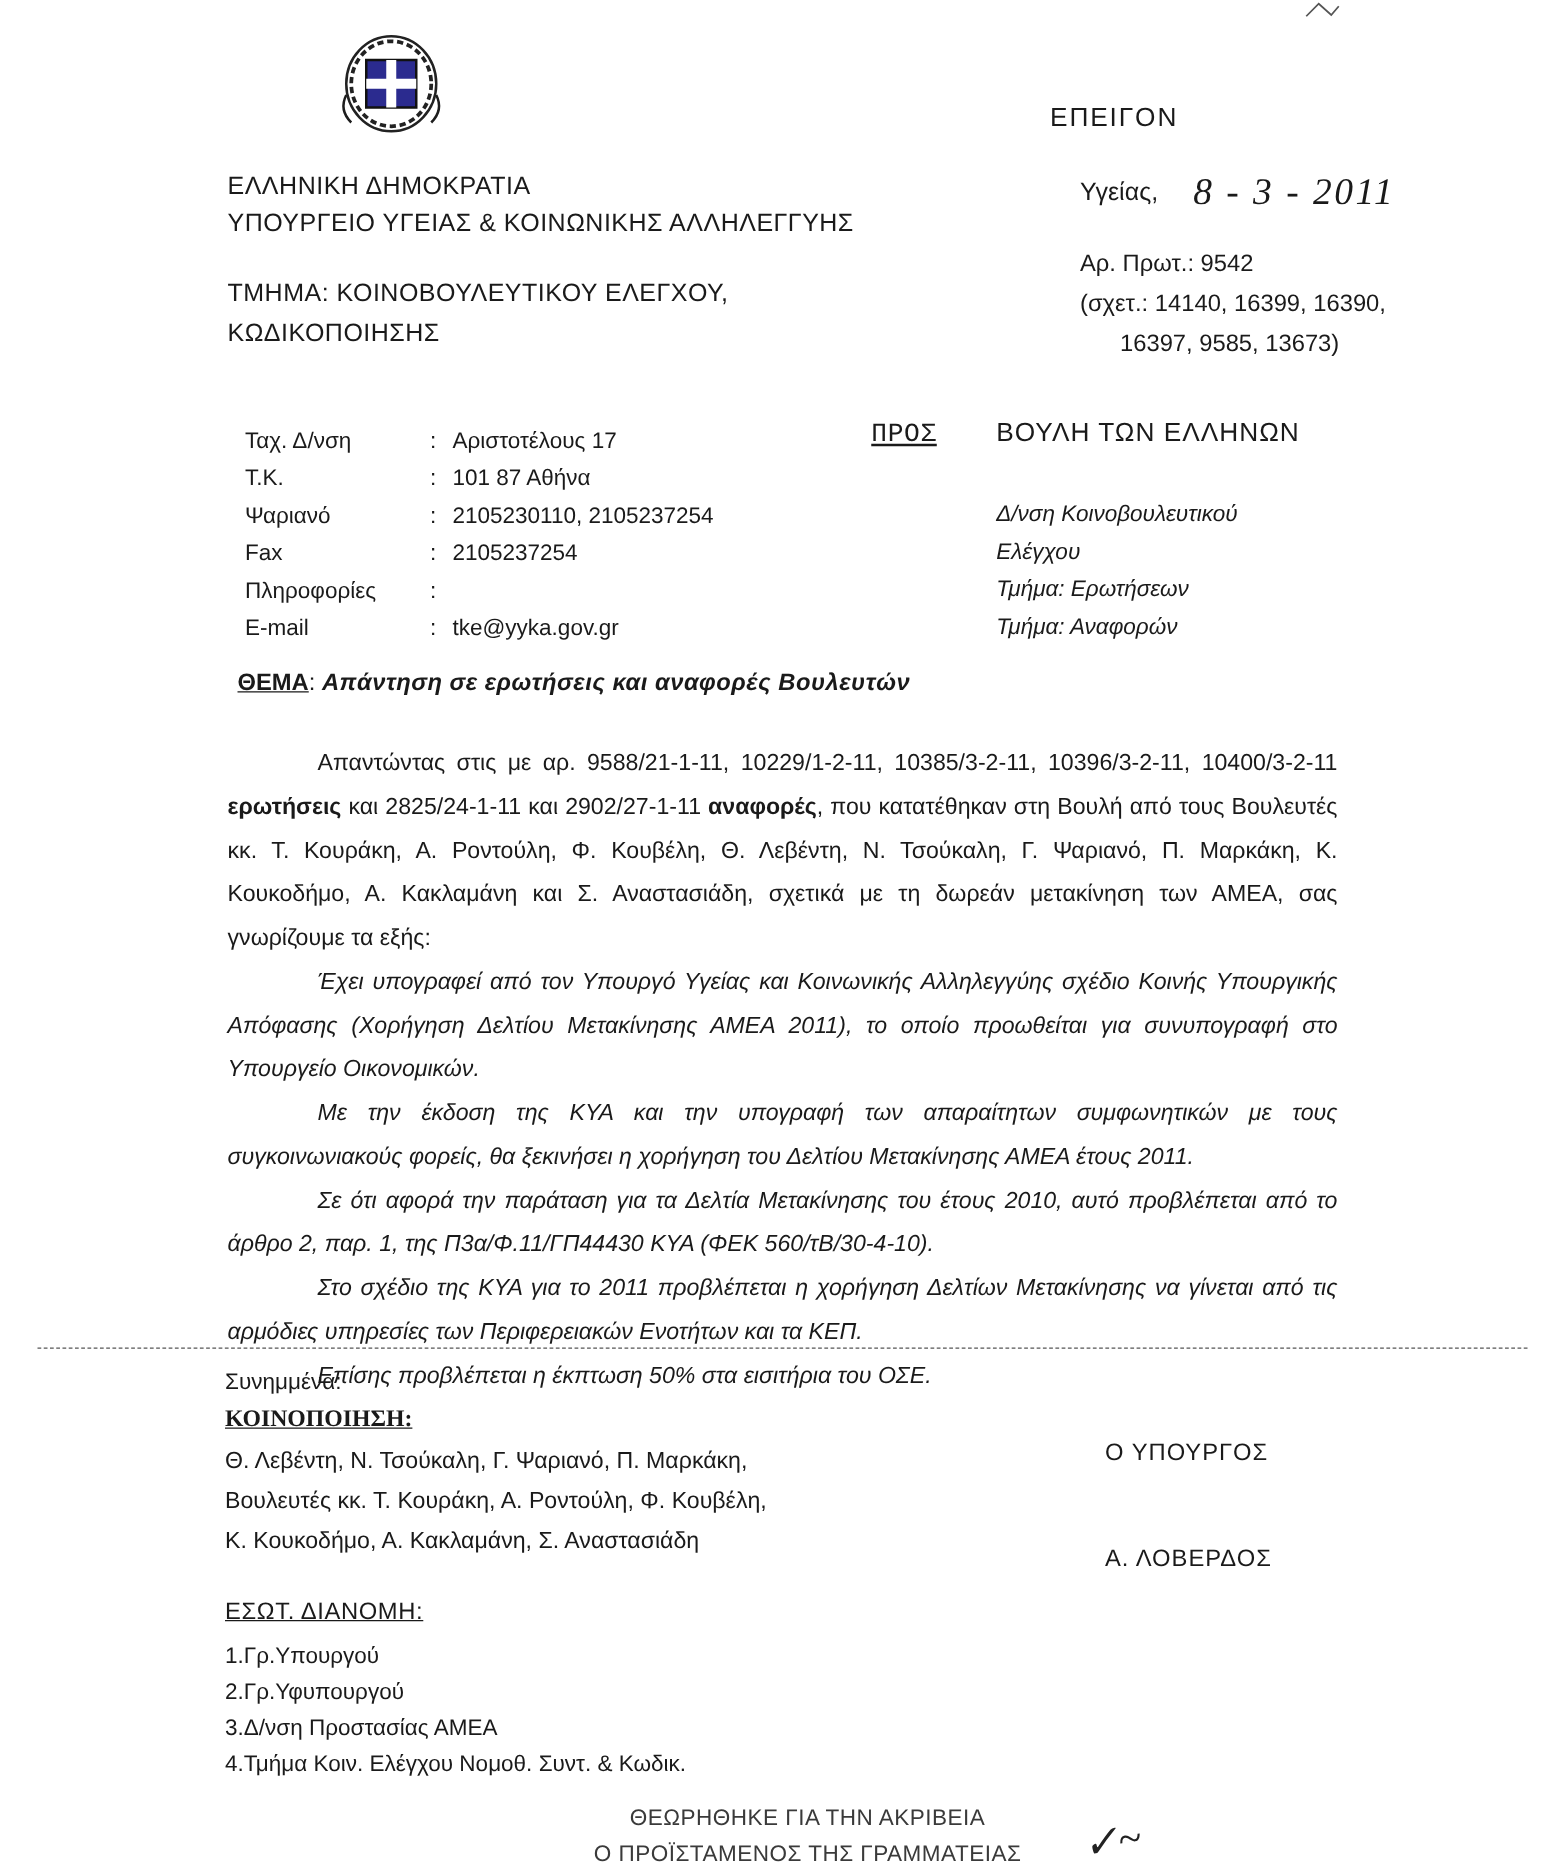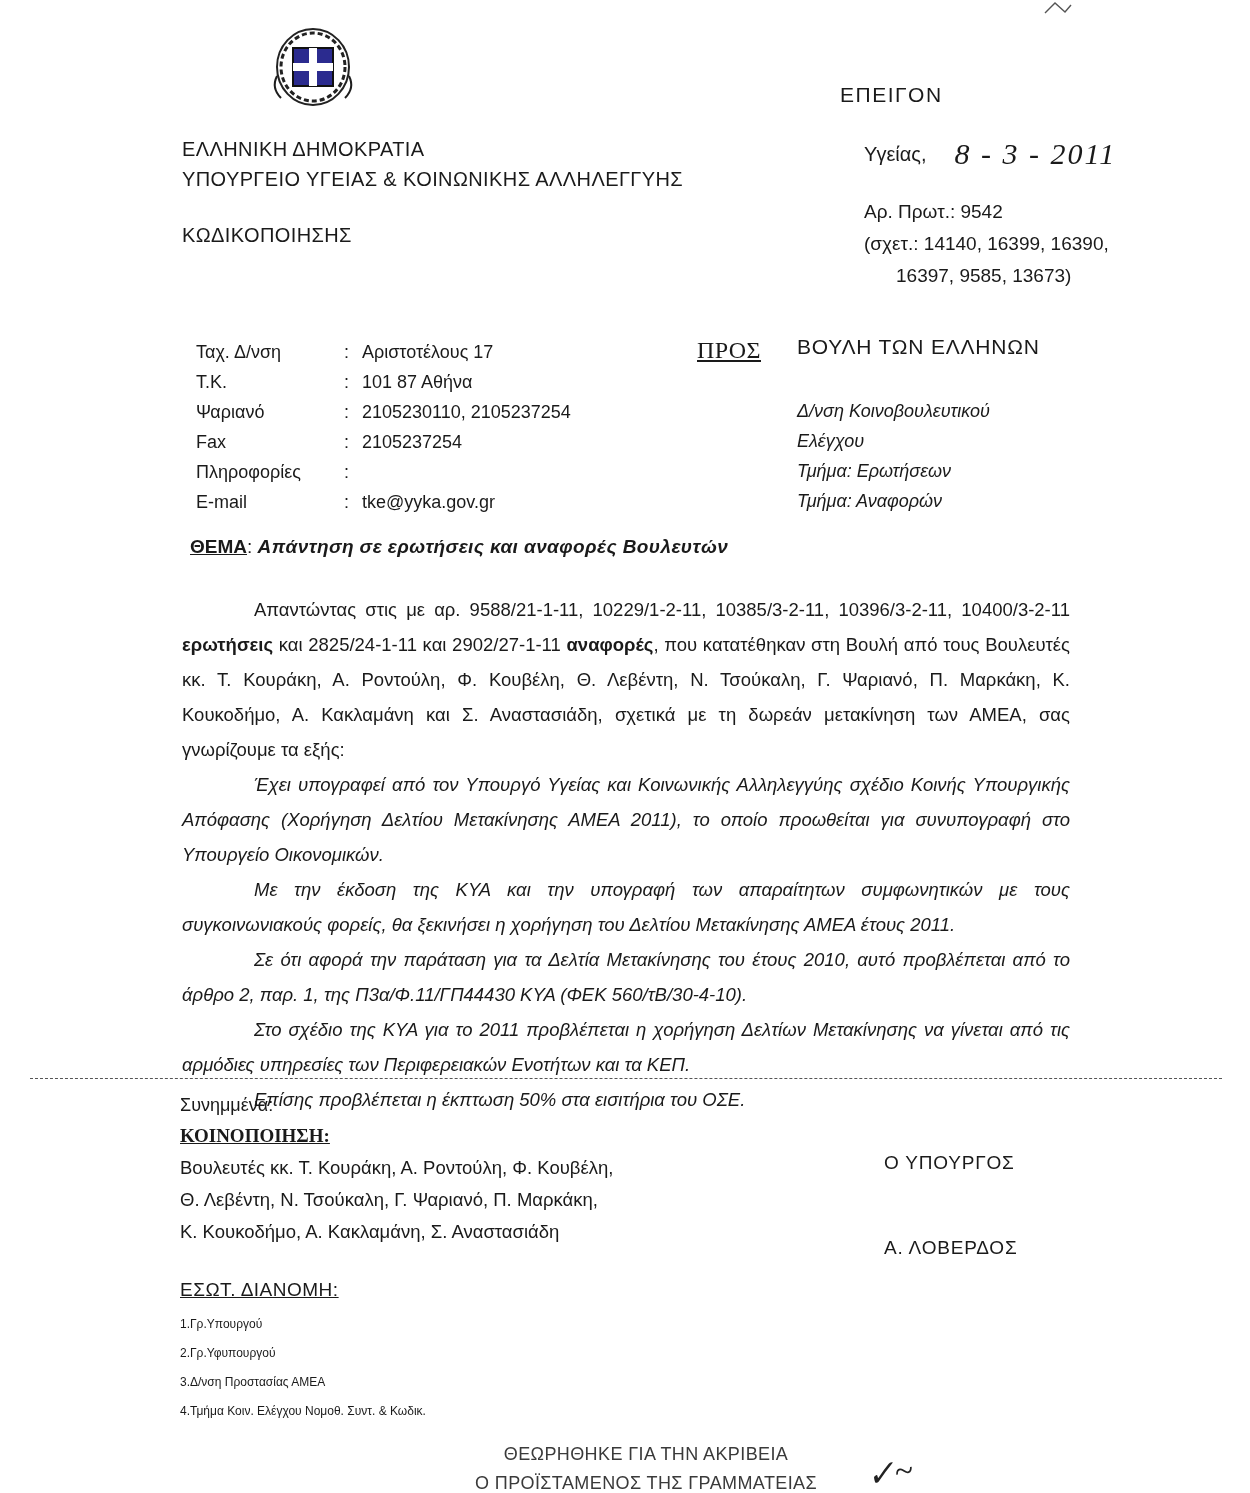--- a/index.html
+++ b/index.html
@@ -102,22 +102,22 @@
   .addr table { border-collapse: collapse; }
   .addr td { vertical-align: top; padding: 0; font-size: 18px; line-height: 30px; white-space: nowrap; margin-left: 32px;}
   .addr td.lbl { width: 148px; }
   .addr td.col { width: 18px; }
 
   
   .pros {
     position: absolute;
     left: 697px;
     top: 337px;
-    font-size: 24px;
-    font-family: Liberation Serif, serif;
+    font-size: 21px;
+    font-family: Liberation Mono, monospace;
     text-decoration: underline;
     letter-spacing: 0.5px;
   }
   .recipient-main {
     position: absolute;
     left: 797px;
     top: 335px;
     font-size: 21px;
     font-family: "Liberation Sans", sans-serif;
     letter-spacing: 0.8px;
@@ -208,21 +208,21 @@
     top: 1279px;
     font-size: 19px;
     font-family: "Liberation Sans", sans-serif;
     text-decoration: underline;
     letter-spacing: 0.5px;
   }
   .esot-list {
     position: absolute;
     left: 180px;
     top: 1310px;
-    font-size: 12px;
+    font-size: 18px;
     line-height: 29px;
     font-family: "Liberation Sans", sans-serif;
   }
 
   
   .minister-label {
     position: absolute;
     left: 884px;
     top: 1152px;
     font-size: 19px;
@@ -309,20 +309,21 @@
     <span class="ind">(σχετ.: 14140, 16399, 16390,</span>
     <span class="ind2">16397, 9585, 13673)</span>
   </div>
 
   <div class="org">
     <div>ΕΛΛΗΝΙΚΗ ΔΗΜΟΚΡΑΤΙΑ</div>
     <div>ΥΠΟΥΡΓΕΙΟ ΥΓΕΙΑΣ &amp; ΚΟΙΝΩΝΙΚΗΣ ΑΛΛΗΛΕΓΓΥΗΣ</div>
   </div>
 
   <div class="dept">
+    <div>ΤΜΗΜΑ: ΚΟΙΝΟΒΟΥΛΕΥΤΙΚΟΥ ΕΛΕΓΧΟΥ,</div>
     <div>ΚΩΔΙΚΟΠΟΙΗΣΗΣ</div>
   </div>
 
   <div class="addr">
     <table>
       <tbody>
           <tr>
         <td class="lbl">Ταχ. Δ/νση</td>
         <td class="col">:</td>
         <td>Αριστοτέλους 17</td>
@@ -388,22 +389,22 @@
     <p class="italic">
       <span>Επίσης προβλέπεται η έκπτωση 50% στα εισιτήρια του ΟΣΕ.</span>
     </p>
   </div>
 
   <div class="divider"></div>
 
   <div class="attach">Συνημμένα:</div>
   <div class="koin-title">ΚΟΙΝΟΠΟΙΗΣΗ:</div>
   <div class="koin-list">
+    <div>Θ. Λεβέντη, Ν. Τσούκαλη, Γ. Ψαριανό, Π. Μαρκάκη,</div>
     <div>Βουλευτές κκ. Τ. Κουράκη, Α. Ροντούλη, Φ. Κουβέλη,</div>
-    <div>Θ. Λεβέντη, Ν. Τσούκαλη, Γ. Ψαριανό, Π. Μαρκάκη,</div>
     <div>Κ. Κουκοδήμο, Α. Κακλαμάνη, Σ. Αναστασιάδη</div>
   </div>
 
   <div class="esot-title">ΕΣΩΤ. ΔΙΑΝΟΜΗ:</div>
   <div class="esot-list">
     <div>1.Γρ.Υπουργού</div>
     <div>2.Γρ.Υφυπουργού</div>
     <div>3.Δ/νση Προστασίας ΑΜΕΑ</div>
     <div>4.Τμήμα Κοιν. Ελέγχου Νομοθ. Συντ. &amp; Κωδικ.</div>
   </div>

